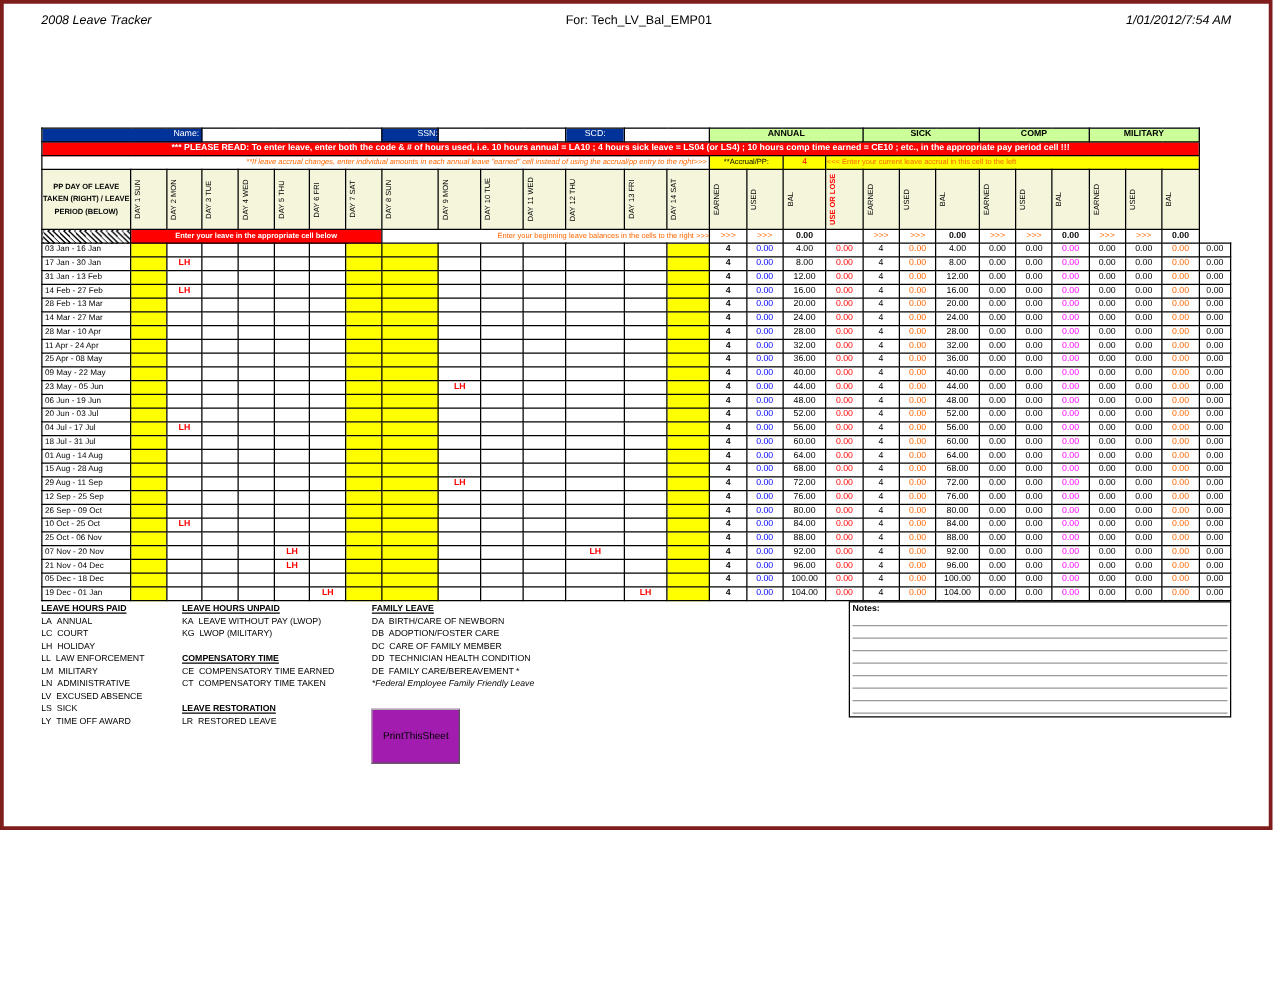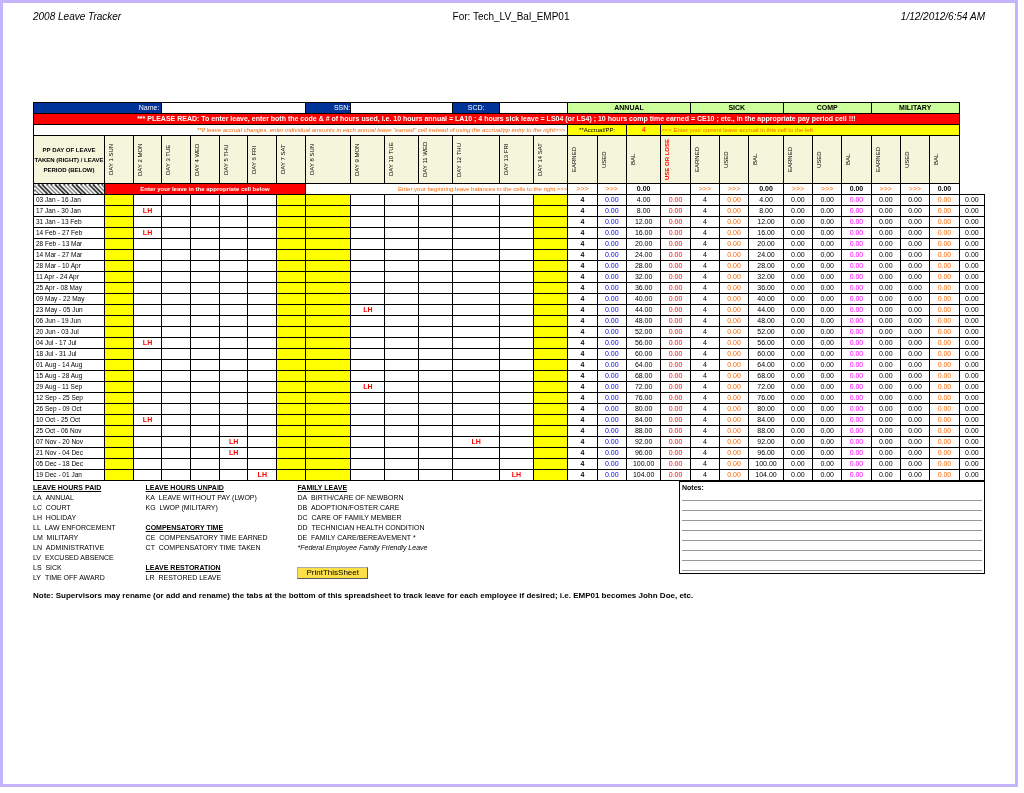--- a/index.html
+++ b/index.html
@@ -1,16 +1,16 @@
 <!DOCTYPE html>
 <html><head>
 <meta charset="utf-8">
 <style>
 body{margin:0;font-family:Arial,sans-serif;background:#fff}
-.frame{border:3px solid #c4b5fd;width:1018px;height:787px;box-sizing:border-box;padding:8px 30px;overflow:hidden}
+.frame{border:3px solid #7f1d1d;width:1018px;height:664px;box-sizing:border-box;padding:8px 30px;overflow:hidden}
 .hdr{display:flex;justify-content:space-between;font-size:10px;font-style:italic;margin-bottom:80px}
 .hdr .c{font-weight:normal;font-style:normal}
 table{border-collapse:collapse;width:100%;font-size:7px}
 td,th{border:1px solid #000;padding:0;height:10px;text-align:center;line-height:10px}
 .green{background:#00cc00;font-weight:bold;font-size:9px;height:14px}
 .dblue{background:#003399;color:#fff}
 .red{background:#ff0000;color:#fff;font-weight:bold;font-size:7px}
 .orange{color:#ff6600;font-size:6px}
 .yellow{background:#ffff00}
 .lime{background:#ccff99}
@@ -18,34 +18,34 @@
 .vtext{writing-mode:vertical-rl;transform:rotate(180deg);font-size:6px;white-space:nowrap;height:45px;width:10px;padding:1px}
 .period{text-align:left;padding-left:2px;font-size:6.5px;white-space:nowrap}
 .blue{color:#0000ff}
 .redt{color:#ff0000}
 .orgt{color:#ff6600}
 .mag{color:#ff00ff}
 .hatch{background:repeating-linear-gradient(45deg,#000,#000 1px,#fff 1px,#fff 3px)}
 .legend{display:flex;font-size:7px;margin-top:2px;gap:30px}
 .legend div{line-height:10px}
 .legend b{text-decoration:underline}
-.btn{border:1px outset #aaa;background:#fde047;padding:0 8px;font-size:8px;display:inline-block;margin-top:4px}
+.btn{border:1px outset #aaa;background:#a21caf;padding:16px 8px;font-size:8px;display:inline-block;margin-top:4px}
 .notes{font-size:8px;font-weight:bold;margin-top:8px}
 .noteslines{border:1px solid #000;font-size:7px;padding:2px}
 .noteslines div{border-bottom:1px solid #999;height:9px}
 .catcell{min-width:18px}
 </style>
 </head>
 <body>
 
 <div class="frame">
 <div class="hdr">
 <span>2008 Leave Tracker</span>
 <span class="c">For: Tech_LV_Bal_EMP01</span>
-<span>1/12/2012/6:54 AM</span>
+<span>1/01/2012/7:54 AM</span>
 </div>
 
 <table>
 <tbody>
 <tr class="dblue">
 <td colspan="3" style="text-align:right;padding-right:2px">Name:</td>
 <td colspan="5" style="background:#fff"></td>
 <td style="text-align:right">SSN:</td>
 <td colspan="3" style="background:#fff"></td>
 <td>SCD:</td>
@@ -984,14 +984,13 @@
 <div id="lg1"><b>LEAVE HOURS PAID</b><br>LA&nbsp;&nbsp;ANNUAL<br>LC&nbsp;&nbsp;COURT<br>LH&nbsp;&nbsp;HOLIDAY<br>LL&nbsp;&nbsp;LAW ENFORCEMENT<br>LM&nbsp;&nbsp;MILITARY<br>LN&nbsp;&nbsp;ADMINISTRATIVE<br>LV&nbsp;&nbsp;EXCUSED ABSENCE<br>LS&nbsp;&nbsp;SICK<br>LY&nbsp;&nbsp;TIME OFF AWARD<br></div>
         <div id="lg2"><b>LEAVE HOURS UNPAID</b><br>KA&nbsp;&nbsp;LEAVE WITHOUT PAY (LWOP)<br>KG&nbsp;&nbsp;LWOP (MILITARY)<br><br><b>COMPENSATORY TIME</b><br>CE&nbsp;&nbsp;COMPENSATORY TIME EARNED<br>CT&nbsp;&nbsp;COMPENSATORY TIME TAKEN<br><br><b>LEAVE RESTORATION</b><br>LR&nbsp;&nbsp;RESTORED LEAVE<br></div>
         <div id="lg3"><b>FAMILY LEAVE</b><br>DA&nbsp;&nbsp;BIRTH/CARE OF NEWBORN<br>DB&nbsp;&nbsp;ADOPTION/FOSTER CARE<br>DC&nbsp;&nbsp;CARE OF FAMILY MEMBER<br>DD&nbsp;&nbsp;TECHNICIAN HEALTH CONDITION<br>DE&nbsp;&nbsp;FAMILY CARE/BEREAVEMENT *<br><i>*Federal Employee Family Friendly Leave</i><br><br><span class="btn">PrintThisSheet</span></div>
 </div>
 <div style="width:300px" class="noteslines">
 <b>Notes:</b>
 <div></div><div></div><div></div><div></div><div></div><div></div><div></div><div></div>
 </div>
 </div>
 
-<div class="notes">Note:  Supervisors may rename (or add and rename) the tabs at the bottom of this spreadsheet to track leave for each employee if desired;  i.e. EMP01 becomes John Doe, etc.</div>
 </div>
 
 </body></html>

